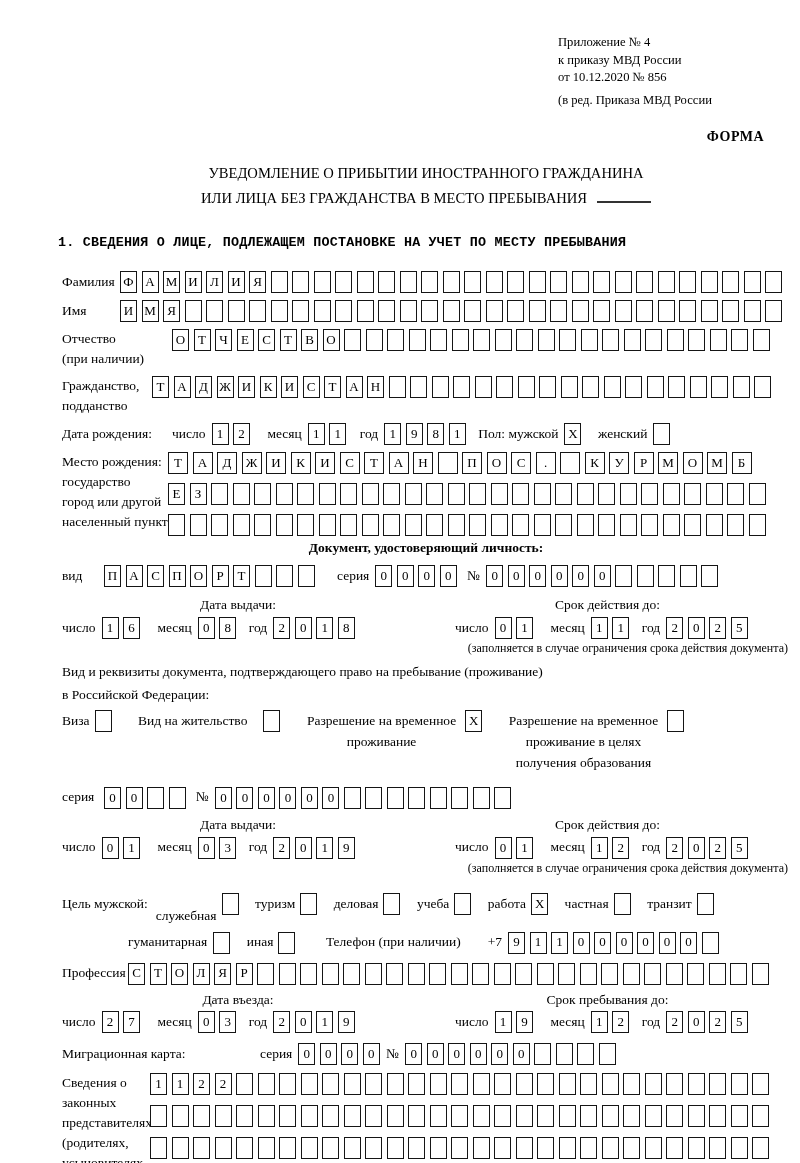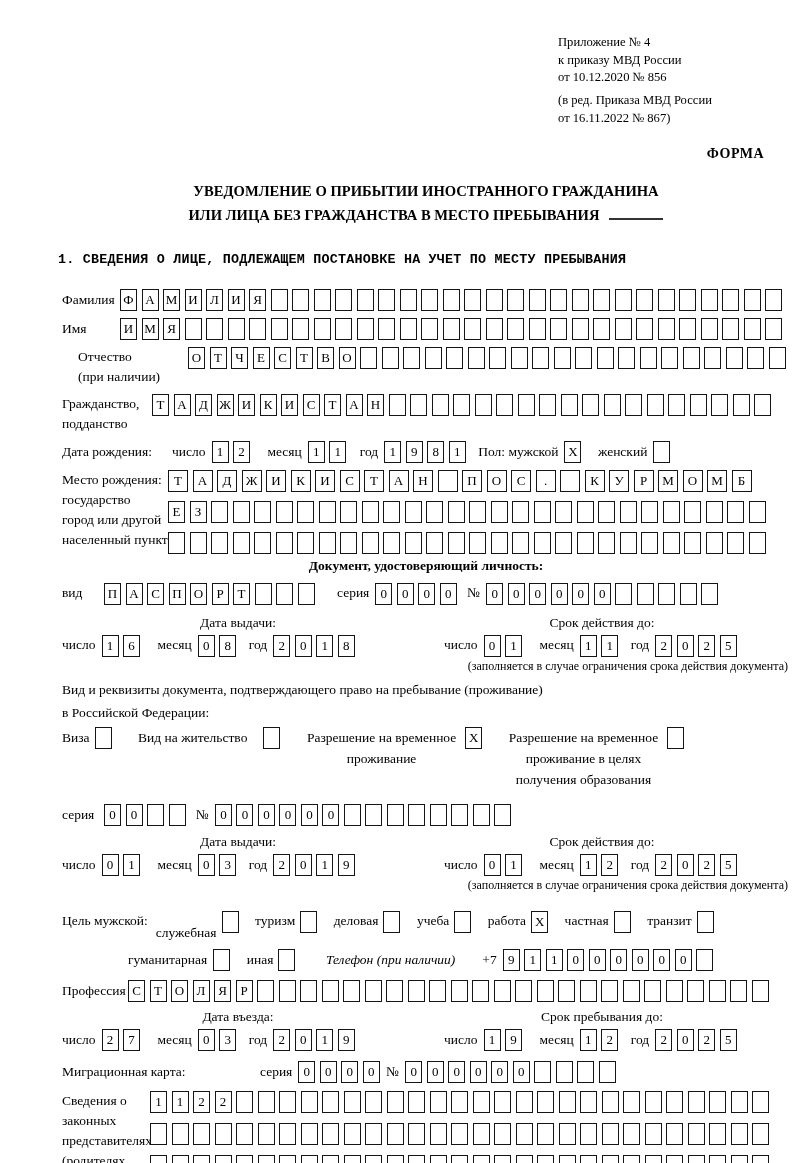--- a/index.html
+++ b/index.html
@@ -10,31 +10,31 @@
     overflow:hidden;
   }
   .page{box-sizing:border-box;width:800px;height:1163px;padding:34px 10px 0 62px;}
 
   
   .appendix{margin-left:496px;font-size:12.6px;line-height:1.4;}
   .appendix .rev{margin-top:5px;}
   .form-label{font-weight:bold;font-size:14px;text-align:right;padding-right:26px;margin-top:18px;letter-spacing:.5px;}
 
   
-  .title{text-align:center;font-weight:bold;font-size:14.6px;margin-top:16px;line-height:1.7;}
+  .title{text-align:center;font-weight:normal;font-size:14.6px;margin-top:16px;line-height:1.7;}
   .blank-line{display:inline-block;width:54px;border-bottom:2.4px solid #333;margin-left:10px;vertical-align:baseline;}
 
   .section-heading{font-weight:bold;font-size:13.4px;margin:24px 0 20px -4px;letter-spacing:.2px;font-family:Liberation Mono, monospace;}
 
   
   .row{display:flex;align-items:center;margin-bottom:7px;}
   .row.top{align-items:flex-start;}
   .lab{flex:none;}
   .w58{width:58px;}
-  .w110{width:110px;margin-left:16px;}
+  .w110{width:110px;}
   .w90{width:90px;}
   .w106{width:106px;}
   .w50{width:42px;}
   .w66{width:66px;}
   .w150{width:152px;}
   .stack{display:flex;flex-direction:column;gap:9px;}
   .lab-lines div{line-height:20px;}
 
   
   .boxes{display:inline-flex;flex:none;}
@@ -48,21 +48,21 @@
   .boxes.wide .cbox{width:20px;}
 
   
   .dl{margin:0 6px 0 13px;flex:none;}
   .dl0{margin-right:6px;flex:none;}
 
   
   .doc-heading{text-align:center;font-weight:bold;margin:2px 0 8px;}
 
   
-  .date-pair{display:flex;margin-bottom:2px;}
+  .date-pair{display:flex;margin-bottom:2px;gap:11px;}
   .dp-left{width:352px;flex:none;}
   .dp-right{flex:1;}
   .dp-head{text-align:center;margin-bottom:3px;}
   .dp-row{display:flex;align-items:center;}
   .fill-note{text-align:right;font-size:12px;margin:1px 2px 8px 0;}
 
   .para{margin:2px 0 6px;}
 
   
   .opt-row{display:flex;align-items:flex-start;margin:6px 0 14px;}
@@ -79,21 +79,20 @@
 </head>
 <body>
 
 <div class="page">
 
   <div class="appendix">
     <div>Приложение № 4</div>
     <div>к приказу МВД России</div>
     <div>от 10.12.2020 № 856</div>
     <div class="rev">(в ред. Приказа МВД России</div>
-    <div>от 16.11.2022 № 867)</div>
   </div>
   <div class="form-label">ФОРМА</div>
 
   <div class="title">
     <div>УВЕДОМЛЕНИЕ О ПРИБЫТИИ ИНОСТРАННОГО ГРАЖДАНИНА</div>
     <div><span>ИЛИ ЛИЦА БЕЗ ГРАЖДАНСТВА В МЕСТО ПРЕБЫВАНИЯ</span><span class="blank-line"></span></div>
   </div>
 
   <div class="section-heading">1. СВЕДЕНИЯ О ЛИЦЕ, ПОДЛЕЖАЩЕМ ПОСТАНОВКЕ НА УЧЕТ ПО МЕСТУ ПРЕБЫВАНИЯ</div>
 
@@ -604,21 +603,21 @@
   </div>
   <div class="row indent66">
     <span class="dl0">гуманитарная</span>
     <span class="boxes">
         <span class="cbox"></span>
       </span>
     <span class="pl">иная</span>
     <span class="boxes">
         <span class="cbox"></span>
       </span>
-    <span class="pl" style="margin-left:26px;font-style:italic;">Телефон (при наличии)</span>
+    <span class="pl" style="margin-left:26px;">Телефон (при наличии)</span>
     <span class="dl" style="margin-left:22px;">+7</span>
     <span class="boxes">
         <span class="cbox">9</span>
         <span class="cbox">1</span>
         <span class="cbox">1</span>
         <span class="cbox">0</span>
         <span class="cbox">0</span>
         <span class="cbox">0</span>
         <span class="cbox">0</span>
         <span class="cbox">0</span>

